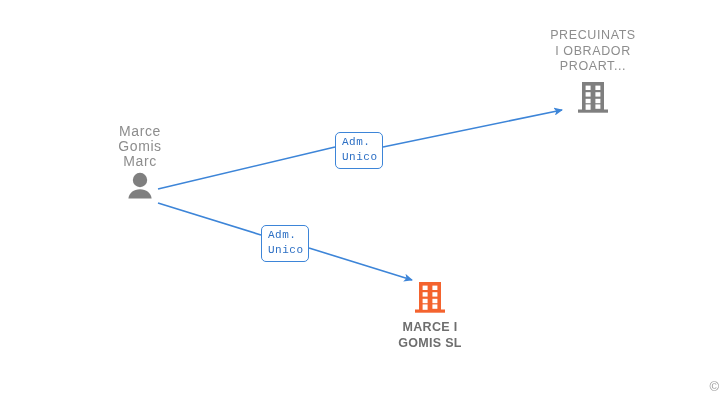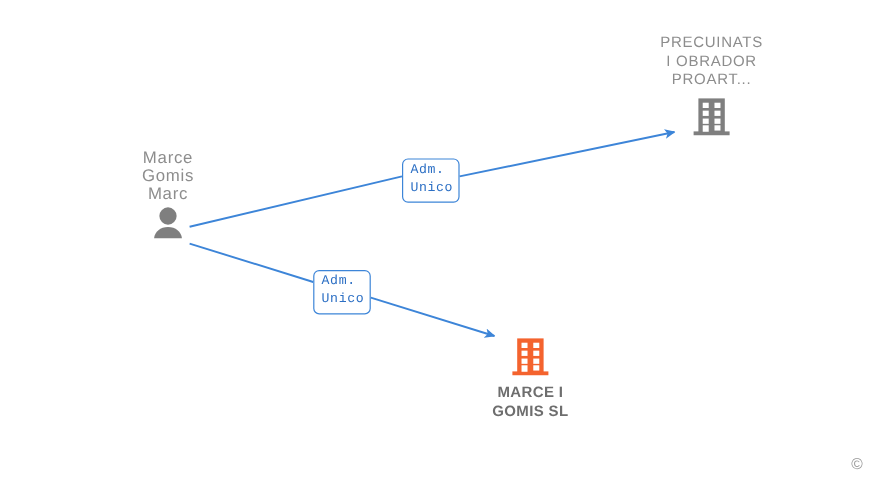--- a/index.html
+++ b/index.html
@@ -68,21 +68,21 @@
     color: #8d8d8d;
     line-height: 15.5px;
     margin-bottom: 5px;
   }
   #company-precuinats .node-icon {
     margin: 0 auto;
   }
 
   
   #company-marce {
-    left: 392px;
+    left: 380px;
     top: 280px;
     width: 100px;
   }
   #company-marce .node-icon {
     margin: 0 auto 6px auto;
   }
   #company-marce .node-label {
     font-size: 12.5px;
     font-weight: bold;
     color: #6e6e6e;

